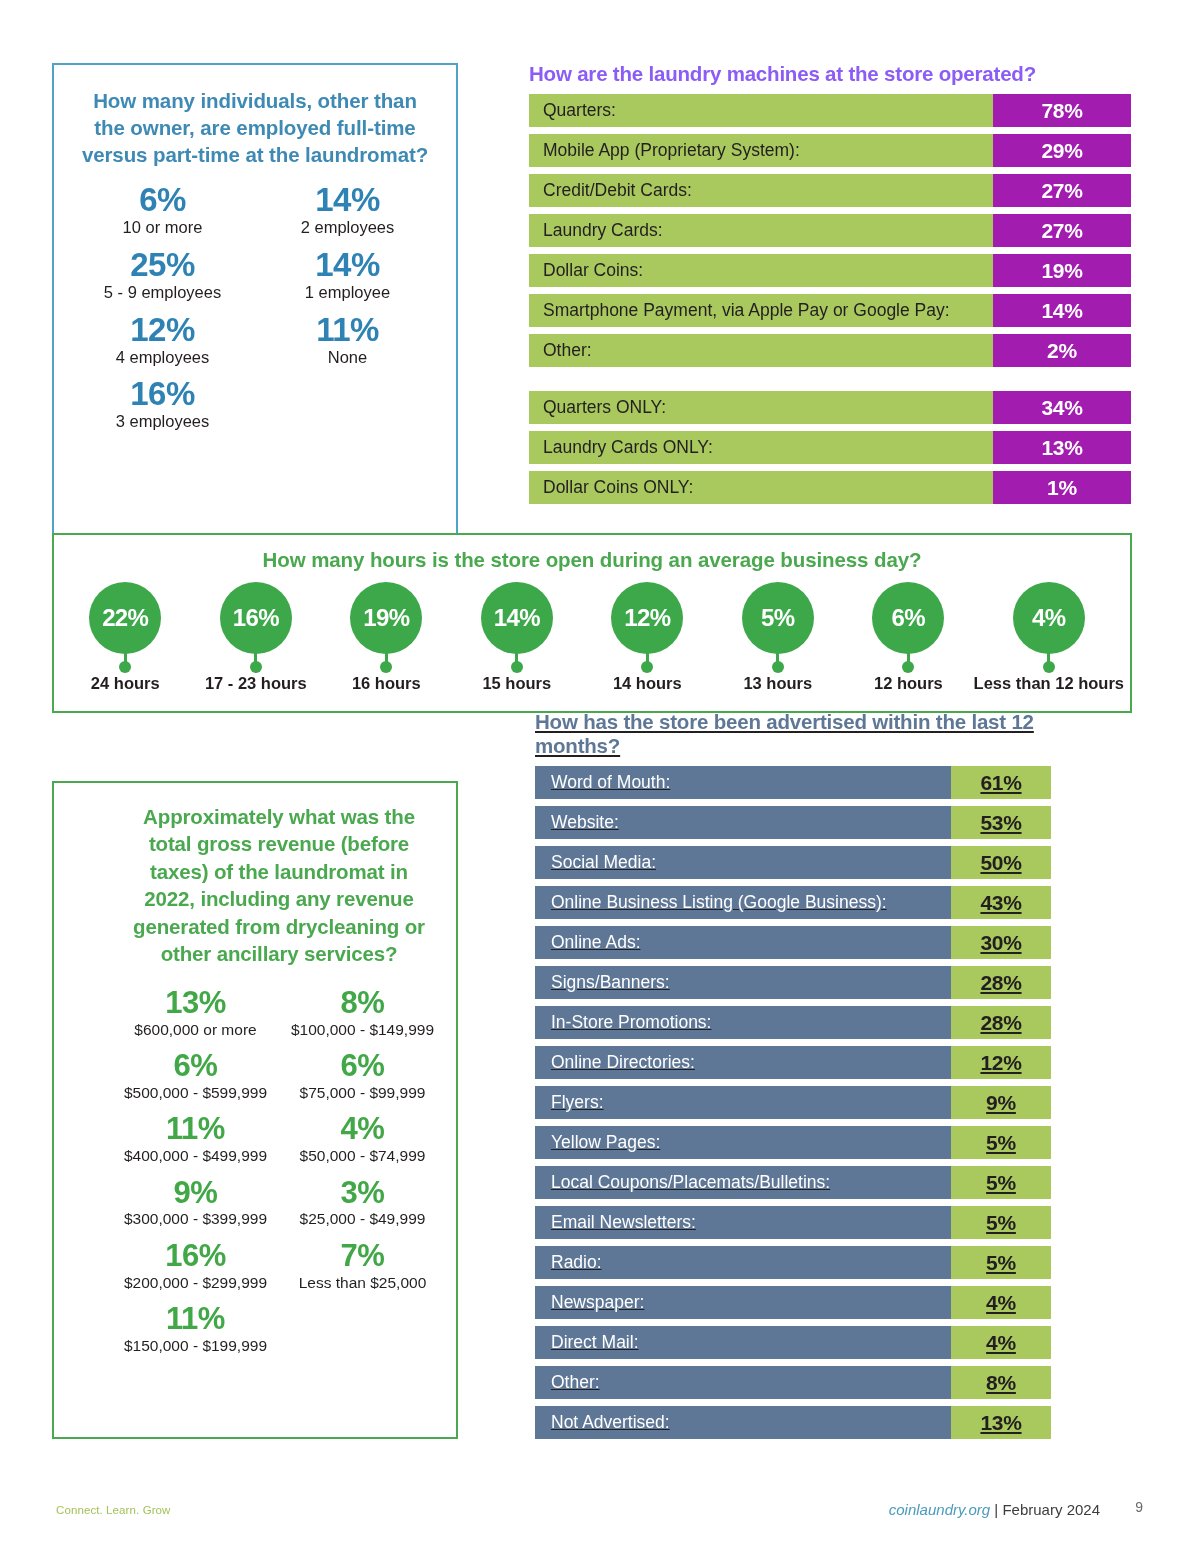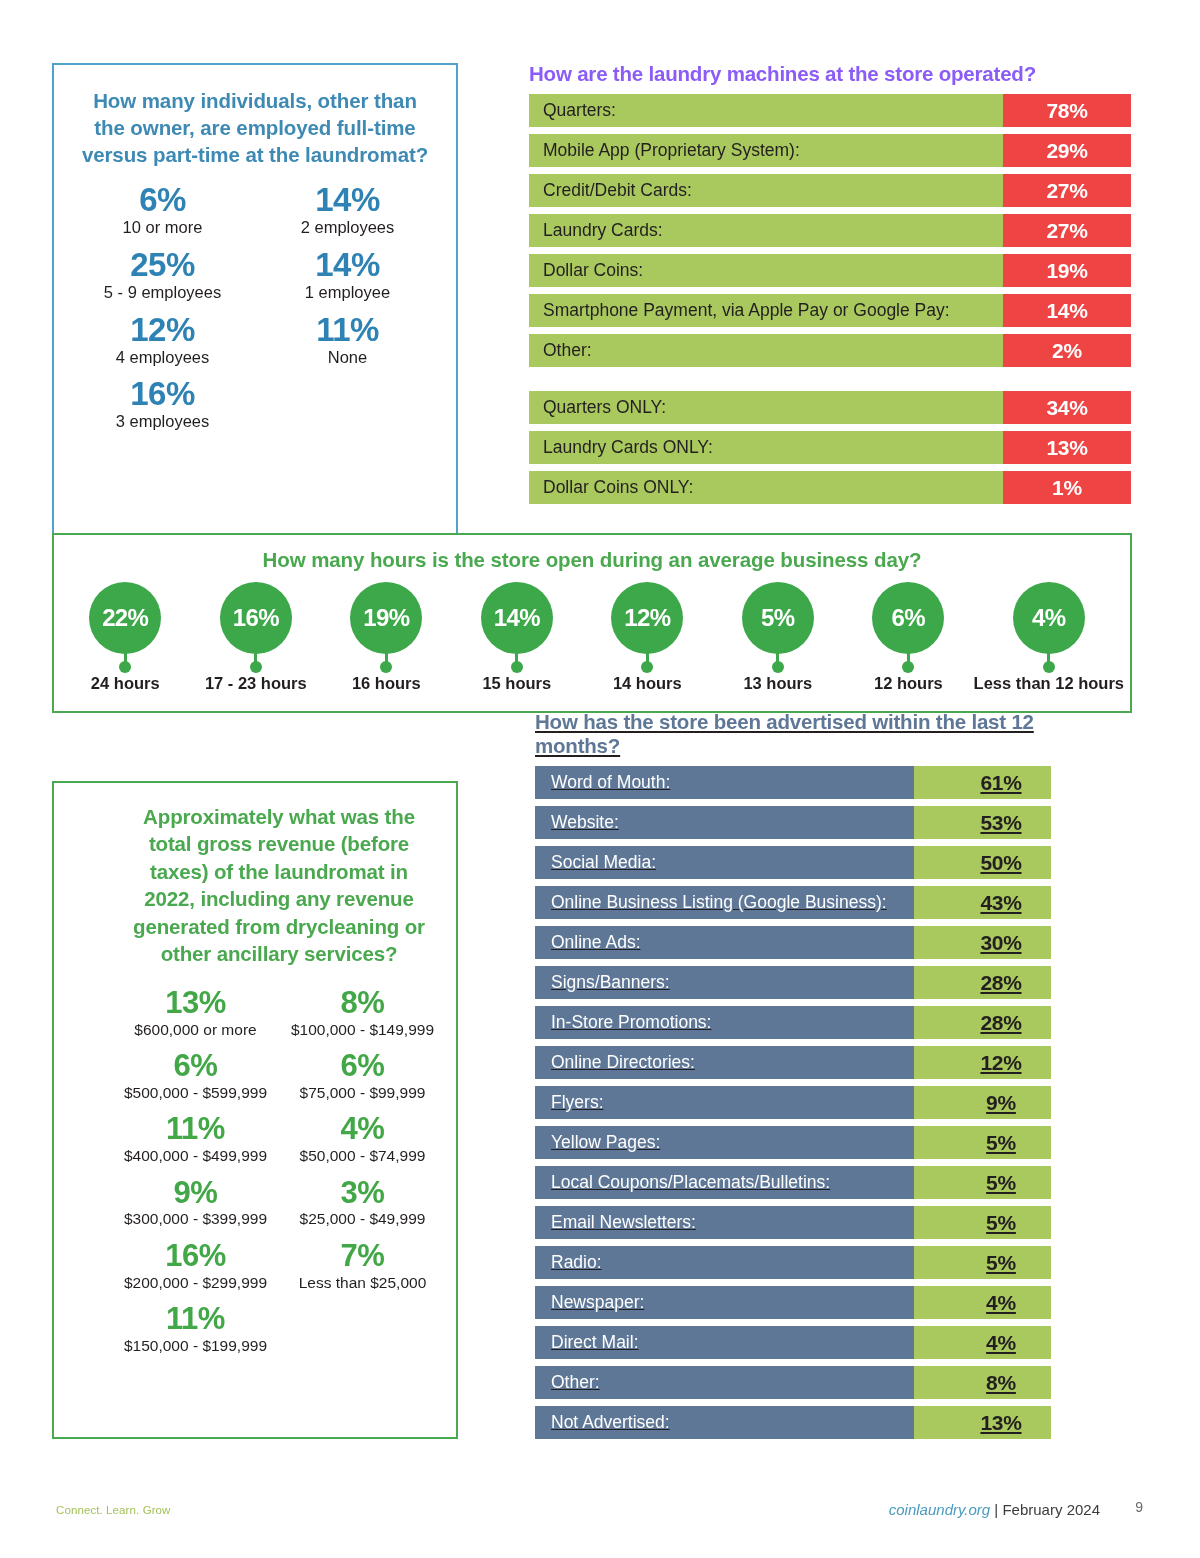--- a/index.html
+++ b/index.html
@@ -74,22 +74,22 @@
     flex: 1;
     background: #a9c85e;
     display: flex;
     align-items: center;
     padding-left: 14px;
     font-size: 17.5px;
     color: #231f20;
     box-sizing: border-box;
   }
   .bar-value {
-    width: 128px;
-    background: #ef4444;
+    width: 138px;
+    background: #a21caf;
     display: flex;
     align-items: center;
     justify-content: center;
     font-size: 21px;
     font-weight: bold;
     color: #ffffff;
     letter-spacing: -0.3px;
   }
   .bar-gap { height: 17px; }
 
@@ -220,21 +220,20 @@
   .ad-value {
     width: 100px;
     background: #a9c85e;
     display: flex;
     align-items: center;
     justify-content: center;
     font-size: 21px;
     font-weight: bold;
     color: #231f20;
     letter-spacing: -0.3px;
-    padding-left: 37px;
   }
 
   
   #footer {
     position: absolute;
     left: 0; top: 1498px; width: 1200px; height: 40px;
   }
   #footer-tagline {
     position: absolute;
     left: 56px; top: 6px;

